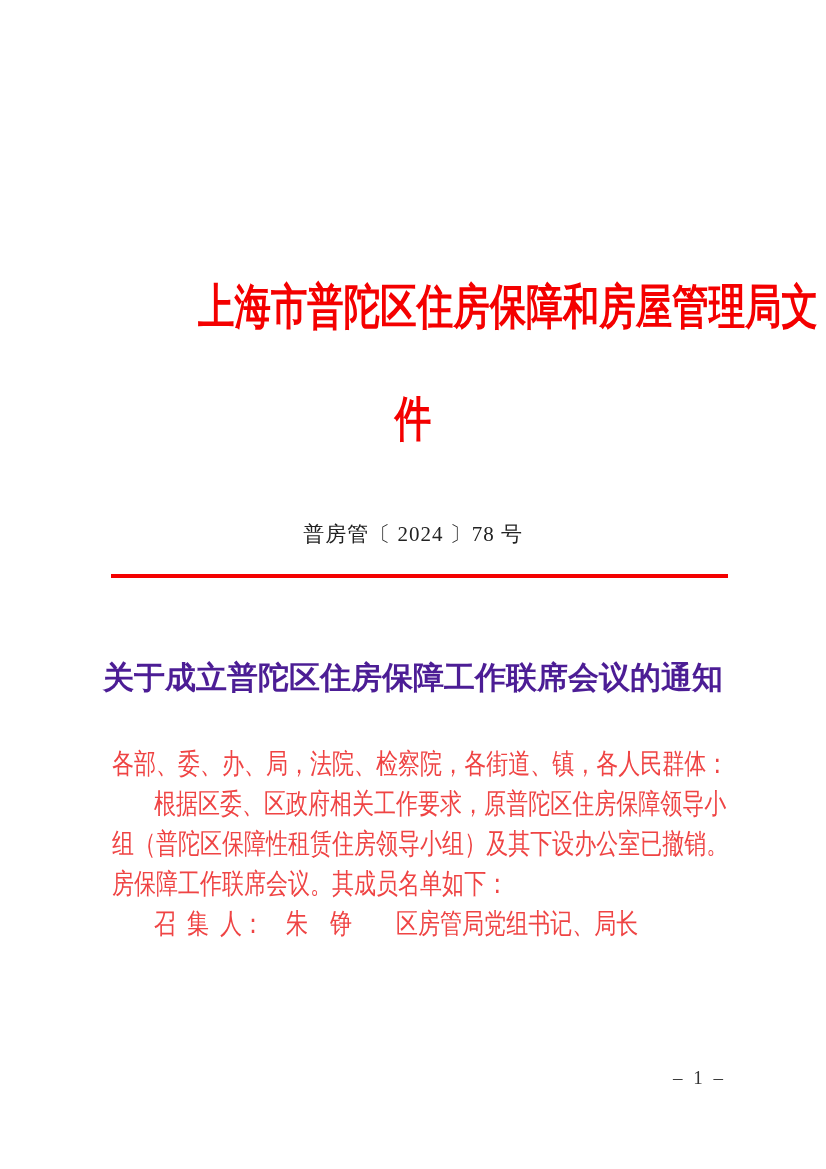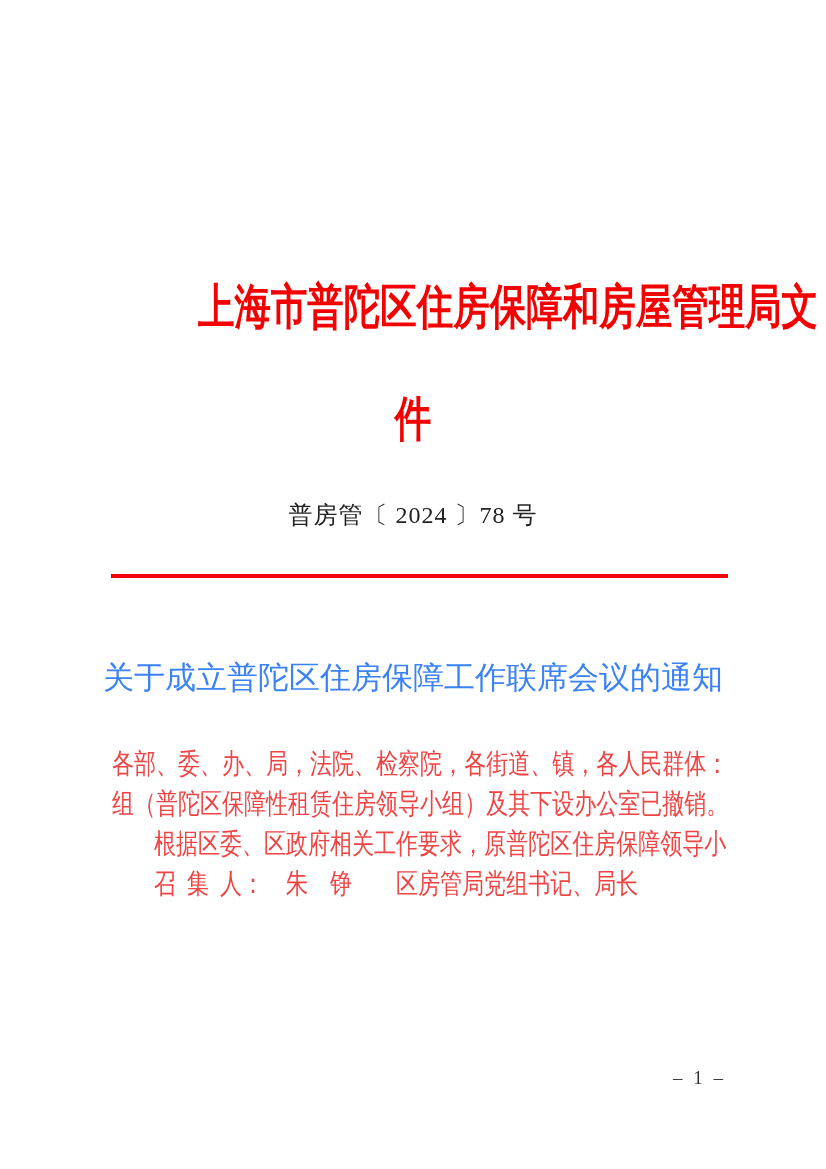--- a/index.html
+++ b/index.html
@@ -36,25 +36,25 @@
     white-space: nowrap;
   }
   .red-title .tline > span {
     display: inline-block;
     transform: scaleX(0.76);
     transform-origin: center center;
   }
 
   .doc-number {
     position: absolute;
-    top: 498px;
+    top: 517px;
     left: 100px;
     width: 626px;
     text-align: center;
-    font-size: 24px;
+    font-size: 21px;
     line-height: 34px;
     letter-spacing: 1px;
     color: #222222;
   }
 
   .red-rule {
     position: absolute;
     top: 574px;
     left: 111px;
     width: 617px;
@@ -64,24 +64,24 @@
 
   
   .doc-title {
     position: absolute;
     top: 658px;
     left: 100px;
     width: 626px;
     margin: 0;
     text-align: center;
     font-family: "Liberation Sans", sans-serif;
-    font-weight: normal;
+    font-weight: bold;
     font-size: 31px;
     line-height: 40px;
-    color: #3b82f6;
+    color: #4c1d95;
     white-space: nowrap;
   }
 
   
   .body-text {
     position: absolute;
     top: 744px;
     left: 112px;
     width: 620px;
     font-size: 28px;
@@ -129,25 +129,28 @@
   <div class="doc-number">普房管〔 2024 〕78 号</div>
 
   <div class="red-rule"></div>
 
   <h1 class="doc-title">关于成立普陀区住房保障工作联席会议的通知</h1>
 
   <div class="body-text">
     <div class="line">
       <span>各部、委、办、局，法院、检察院，各街道、镇，各人民群体：</span>
     </div>
+    <div class="line indent">
+      <span>根据区委、区政府相关工作要求，原普陀区住房保障领导小</span>
+    </div>
     <div class="line">
       <span>组（普陀区保障性租赁住房领导小组）及其下设办公室已撤销。</span>
     </div>
-    <div class="line indent">
-      <span>根据区委、区政府相关工作要求，原普陀区住房保障领导小</span>
+    <div class="line">
+      <span>房保障工作联席会议。其成员名单如下：</span>
     </div>
     <div class="line indent">
       <span>召 集 人：　朱　铮　　区房管局党组书记、局长</span>
     </div>
   </div>
 
   <div class="page-number">– 1 –</div>
 
 </div>
 

